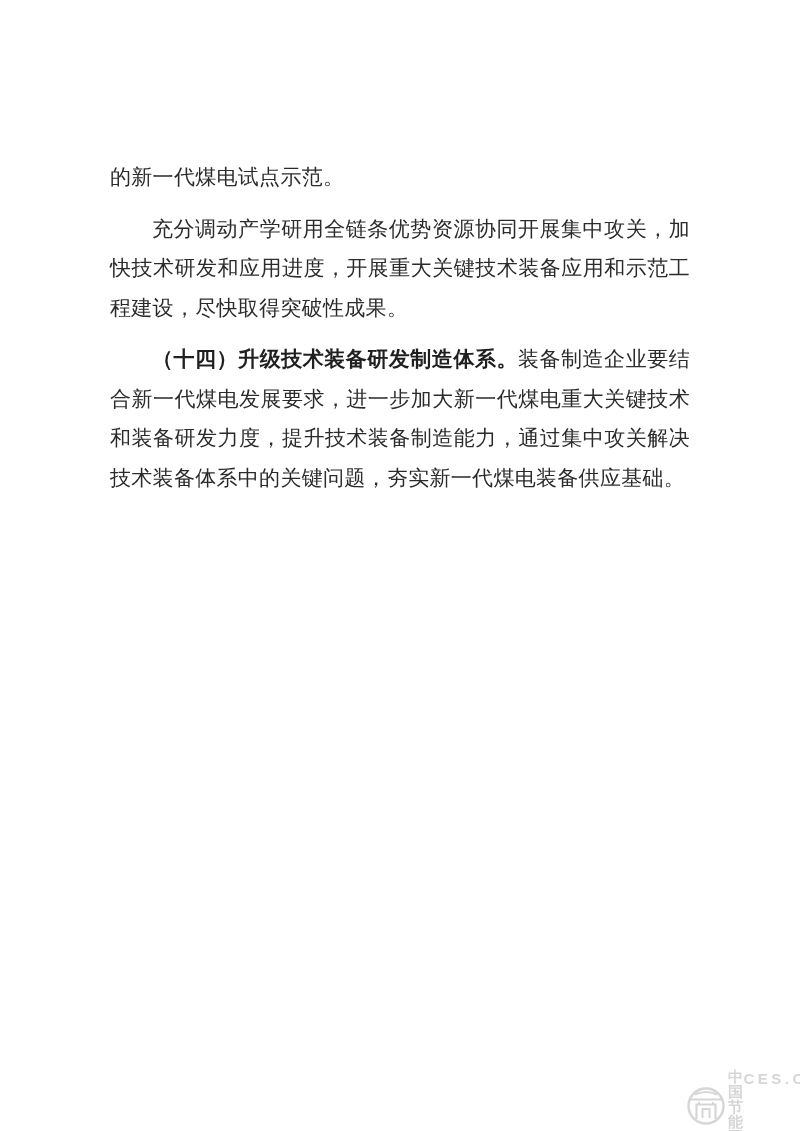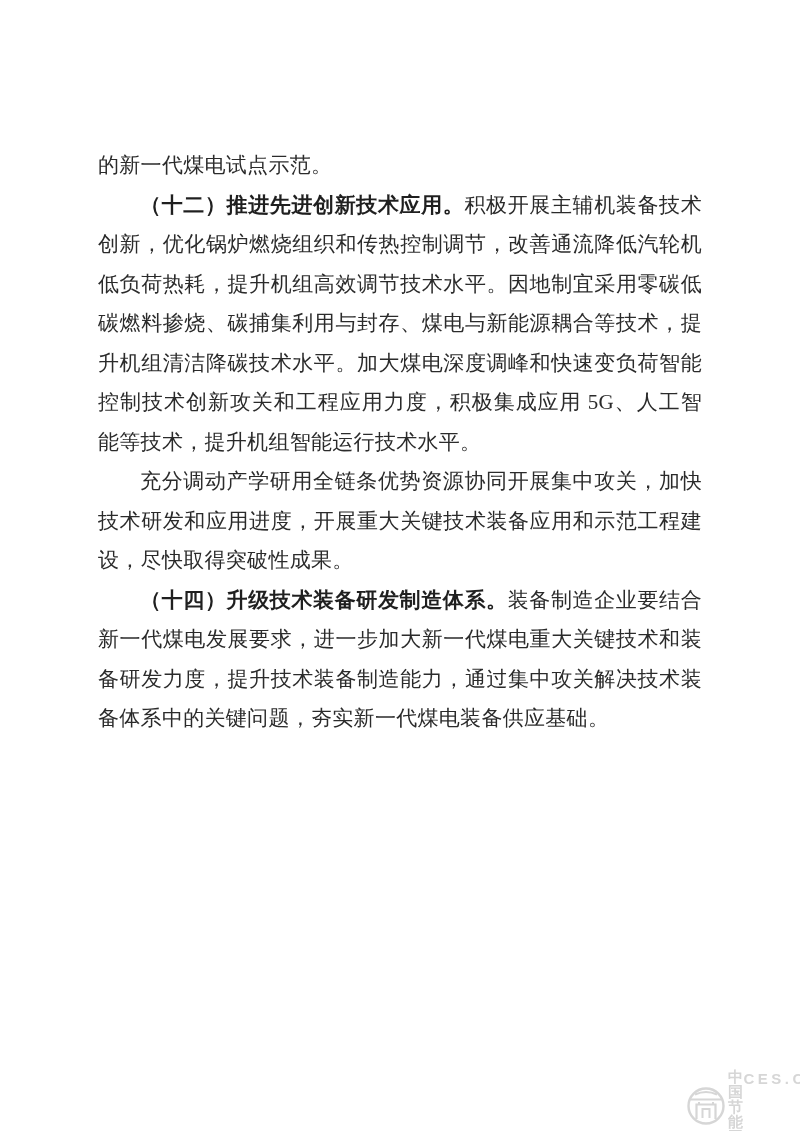--- a/index.html
+++ b/index.html
@@ -13,21 +13,21 @@
   .page{
     position:absolute;inset:0;
     background:var(--page-bg,#ffffff);
   }
   .content{
     position:absolute;
     left:98px;top:146px;width:604px;
     color:var(--text-color,#2b2b2b);
   }
   .content p{
-    margin:0;
+    margin:12px;
     font-size:21px;
     line-height:39.5px;
     text-align:justify;
     text-indent:2em;
     letter-spacing:0.3px;
   }
   .content p.no-indent{text-indent:0;}
   .content .lead{font-weight:bold;color:var(--heading-color,#1f1f1f);}
   .content p.heading{
     font-family:"Liberation Sans","DejaVu Sans",sans-serif;
@@ -61,21 +61,20 @@
     text-shadow:0.5px 0.5px 0 #ffffff;
   }
 </style>
 </head>
 <body>
 
 <main class="page">
 
   <section class="content" id="doc-content">
       <p class="para no-indent"><span>的新一代煤电试点示范。</span></p>
-      <p class="para"><b class="lead">（十二）推进先进创新技术应用。</b><span>积极开展主辅机装备技术创新，优化锅炉燃烧组织和传热控制调节，改善通流降低汽轮机低负荷热耗，提升机组高效调节技术水平。因地制宜采用零碳低碳燃料掺烧、碳捕集利用与封存、煤电与新能源耦合等技术，提升机组清洁降碳技术水平。加大煤电深度调峰和快速变负荷智能控制技术创新攻关和工程应用力度，积极集成应用 5G、人工智能等技术，提升机组智能运行技术水平。</span></p>
       <p class="para"><span>充分调动产学研用全链条优势资源协同开展集中攻关，加快技术研发和应用进度，开展重大关键技术装备应用和示范工程建设，尽快取得突破性成果。</span></p>
       <p class="para"><b class="lead">（十四）升级技术装备研发制造体系。</b><span>装备制造企业要结合新一代煤电发展要求，进一步加大新一代煤电重大关键技术和装备研发力度，提升技术装备制造能力，通过集中攻关解决技术装备体系中的关键问题，夯实新一代煤电装备供应基础。</span></p>
     </section>
 
   <aside class="watermark">
     <span class="wm-logo">
       <svg width="40" height="42" viewBox="0 0 40 42" fill="none" xmlns="http://www.w3.org/2000/svg">
         <circle cx="20" cy="21" r="17.5" stroke="currentColor" stroke-width="2.4"></circle>
         <path d="M9 9.5 Q20 4.5 31 9.5" stroke="currentColor" stroke-width="2" fill="none"></path>
         <line x1="3.5" y1="14.5" x2="36.5" y2="14.5" stroke="currentColor" stroke-width="2.2"></line>

